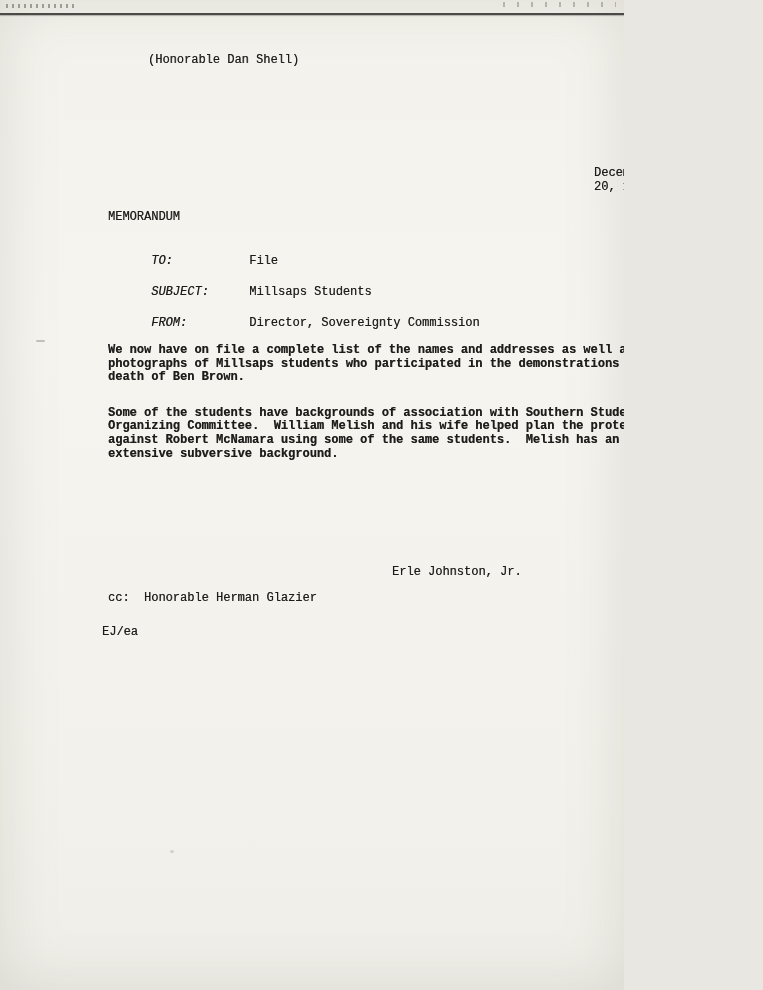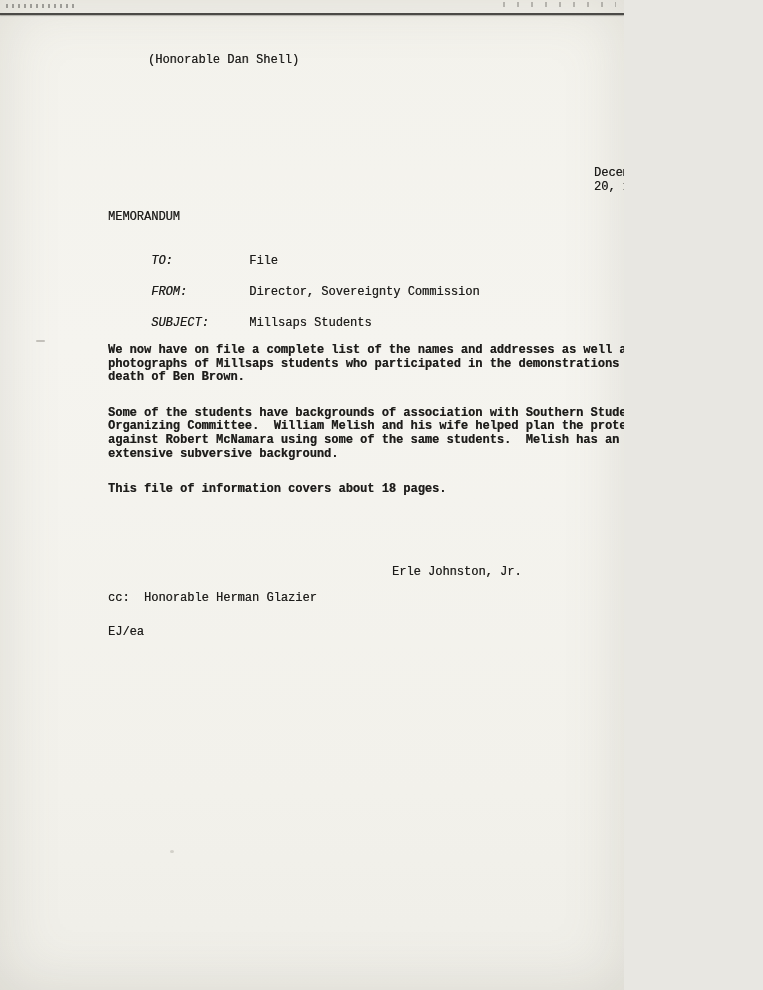--- a/index.html
+++ b/index.html
@@ -53,21 +53,21 @@
   .note        { position: absolute; left: 148px; top: 54px; }
   .date-line   { position: absolute; left: 594px; top: 167px; }
   .memo-head   { position: absolute; left: 108px; top: 211px; }
   .fields      { position: absolute; left: 108px; top: 241px; }
   .field-row   { height: 14px; margin-bottom: 17px; }
   .field-label { display: inline-block; width: 98px; font-style: italic; }
   .body-block  { position: absolute; left: 108px; top: 344px; width: 580px; font-weight: bold; }
   .body-block p { margin: 0 0 22px 0; }
   .signature   { position: absolute; left: 392px; top: 566px; }
   .cc-line     { position: absolute; left: 108px; top: 592px; }
-  .initials    { position: absolute; left: 108px; top: 626px; text-align: center; }
+  .initials    { position: absolute; left: 102px; top: 626px; text-align: center; }
   .speck-1 {
     position: absolute; left: 36px; top: 340px; width: 9px; height: 2px;
     background: #9a978f; opacity: 0.55; border-radius: 1px;
   }
   .speck-2 {
     position: absolute; left: 170px; top: 850px; width: 4px; height: 3px;
     background: #b3b0a7; opacity: 0.5; border-radius: 50%;
   }
 </style>
 </head>
@@ -83,31 +83,30 @@
 
   <div class="tw date-line">December 20, 1967</div>
 
   <div class="tw memo-head">MEMORANDUM</div>
 
   <div class="fields">
     <div class="tw field-row">
       <span class="field-label">TO:</span><span>File</span>
     </div>
     <div class="tw field-row">
-      <span class="field-label">FROM:</span><span>Director, Sovereignty Commission</span>
+      <span class="field-label">SUBJECT:</span><span>Millsaps Students</span>
     </div>
     <div class="tw field-row">
-      <span class="field-label">SUBJECT:</span><span>Millsaps Students</span>
+      <span class="field-label">FROM:</span><span>Director, Sovereignty Commission</span>
     </div>
   </div>
 
   <div class="body-block">
     <p class="tw">We now have on file a complete list of the names and addresses as well as photographs of Millsaps students who participated in the demonstrations after death of Ben Brown.</p>
     <p class="tw">Some of the students have backgrounds of association with Southern Student Organizing Committee.  William Melish and his wife helped plan the protest against Robert McNamara using some of the same students.  Melish has an extensive subversive background.</p>
-    <p class="tw">This file of information covers about 18 pages.</p>
   </div>
 
   <div class="tw signature">Erle Johnston, Jr.</div>
 
   <div class="tw cc-line">cc:  Honorable Herman Glazier</div>
 
   <div class="tw initials">EJ/ea</div>
 
   <div class="speck-1"></div>
   <div class="speck-2"></div>

